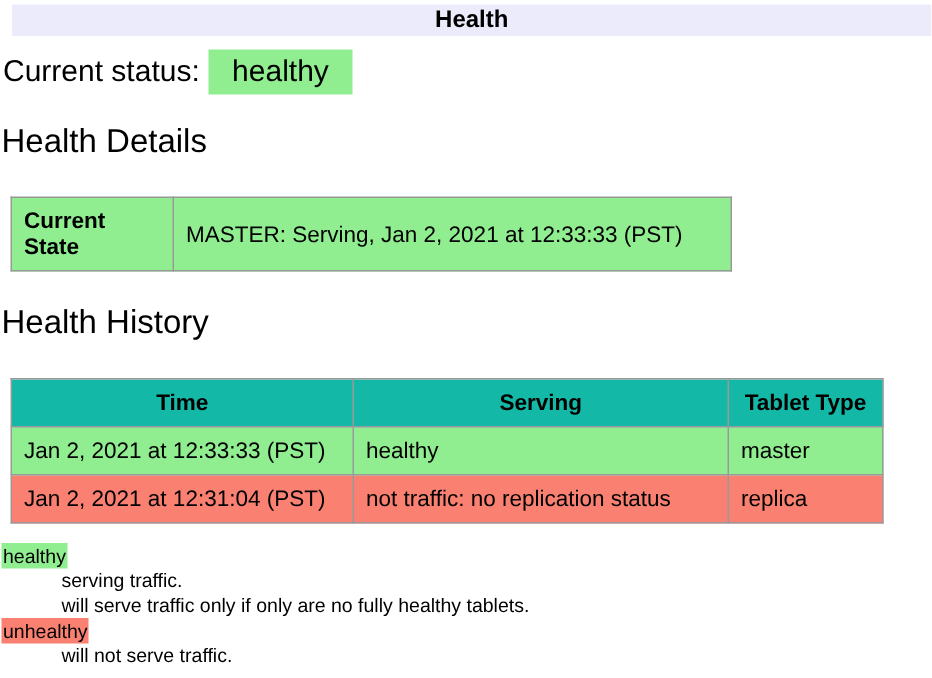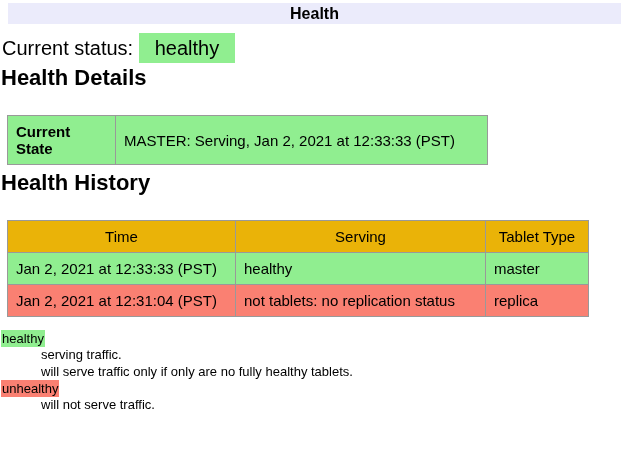--- a/index.html
+++ b/index.html
@@ -30,35 +30,35 @@
     font-size: 20px;
   }
   .status-badge {
     padding: 4px 16px;
   }
   .healthy   { background-color: var(--healthy,   #90ee90); }
   .unhappy   { background-color: var(--unhappy,   #f0e68c); }
   .unhealthy { background-color: var(--unhealthy, #fa8072); }
   h2 {
     font-size: 22px;
-    font-weight: bold;
-    margin: 5px 0 0 1px;
+    font-weight: normal;
+    margin: 21px 0 0 1px;
   }
   table {
     border-collapse: collapse;
     margin: 24px 0 0 7px;
     font-size: 15px;
   }
   td, th {
     border: 1px solid var(--border, #999999);
     padding: 7px 8px;
     box-sizing: border-box;
     text-align: left;
   }
-  th { text-align: center; font-weight: normal; background: #eab308; }
+  th { text-align: center; font-weight: bold; background: #14b8a6; }
   .details-table .label-cell { width: 108px; font-weight: bold; }
   .details-table .value-cell { width: 372px; }
   .history-table .col-time   { width: 228px; }
   .history-table .col-status { width: 250px; }
   .history-table .col-type   { width: 103px; }
   dl.legend {
     margin: 14px 0 0 1px;
     font-size: 13px;
   }
   dl.legend dt { margin-top: 2px; }
@@ -101,21 +101,21 @@
       </tr>
     </thead>
     <tbody>
       <tr class="healthy">
         <td>Jan 2, 2021 at 12:33:33 (PST)</td>
         <td>healthy</td>
         <td>master</td>
       </tr>
       <tr class="unhealthy">
         <td>Jan 2, 2021 at 12:31:04 (PST)</td>
-        <td>not tablets: no replication status</td>
+        <td>not traffic: no replication status</td>
         <td>replica</td>
       </tr>
     </tbody>
   </table>
 
   <dl class="legend">
     <dt><span class="healthy">healthy</span></dt>
     <dd>serving traffic.</dd>
     <dd>will serve traffic only if only are no fully healthy tablets.</dd>
     <dt><span class="unhealthy">unhealthy</span></dt>

